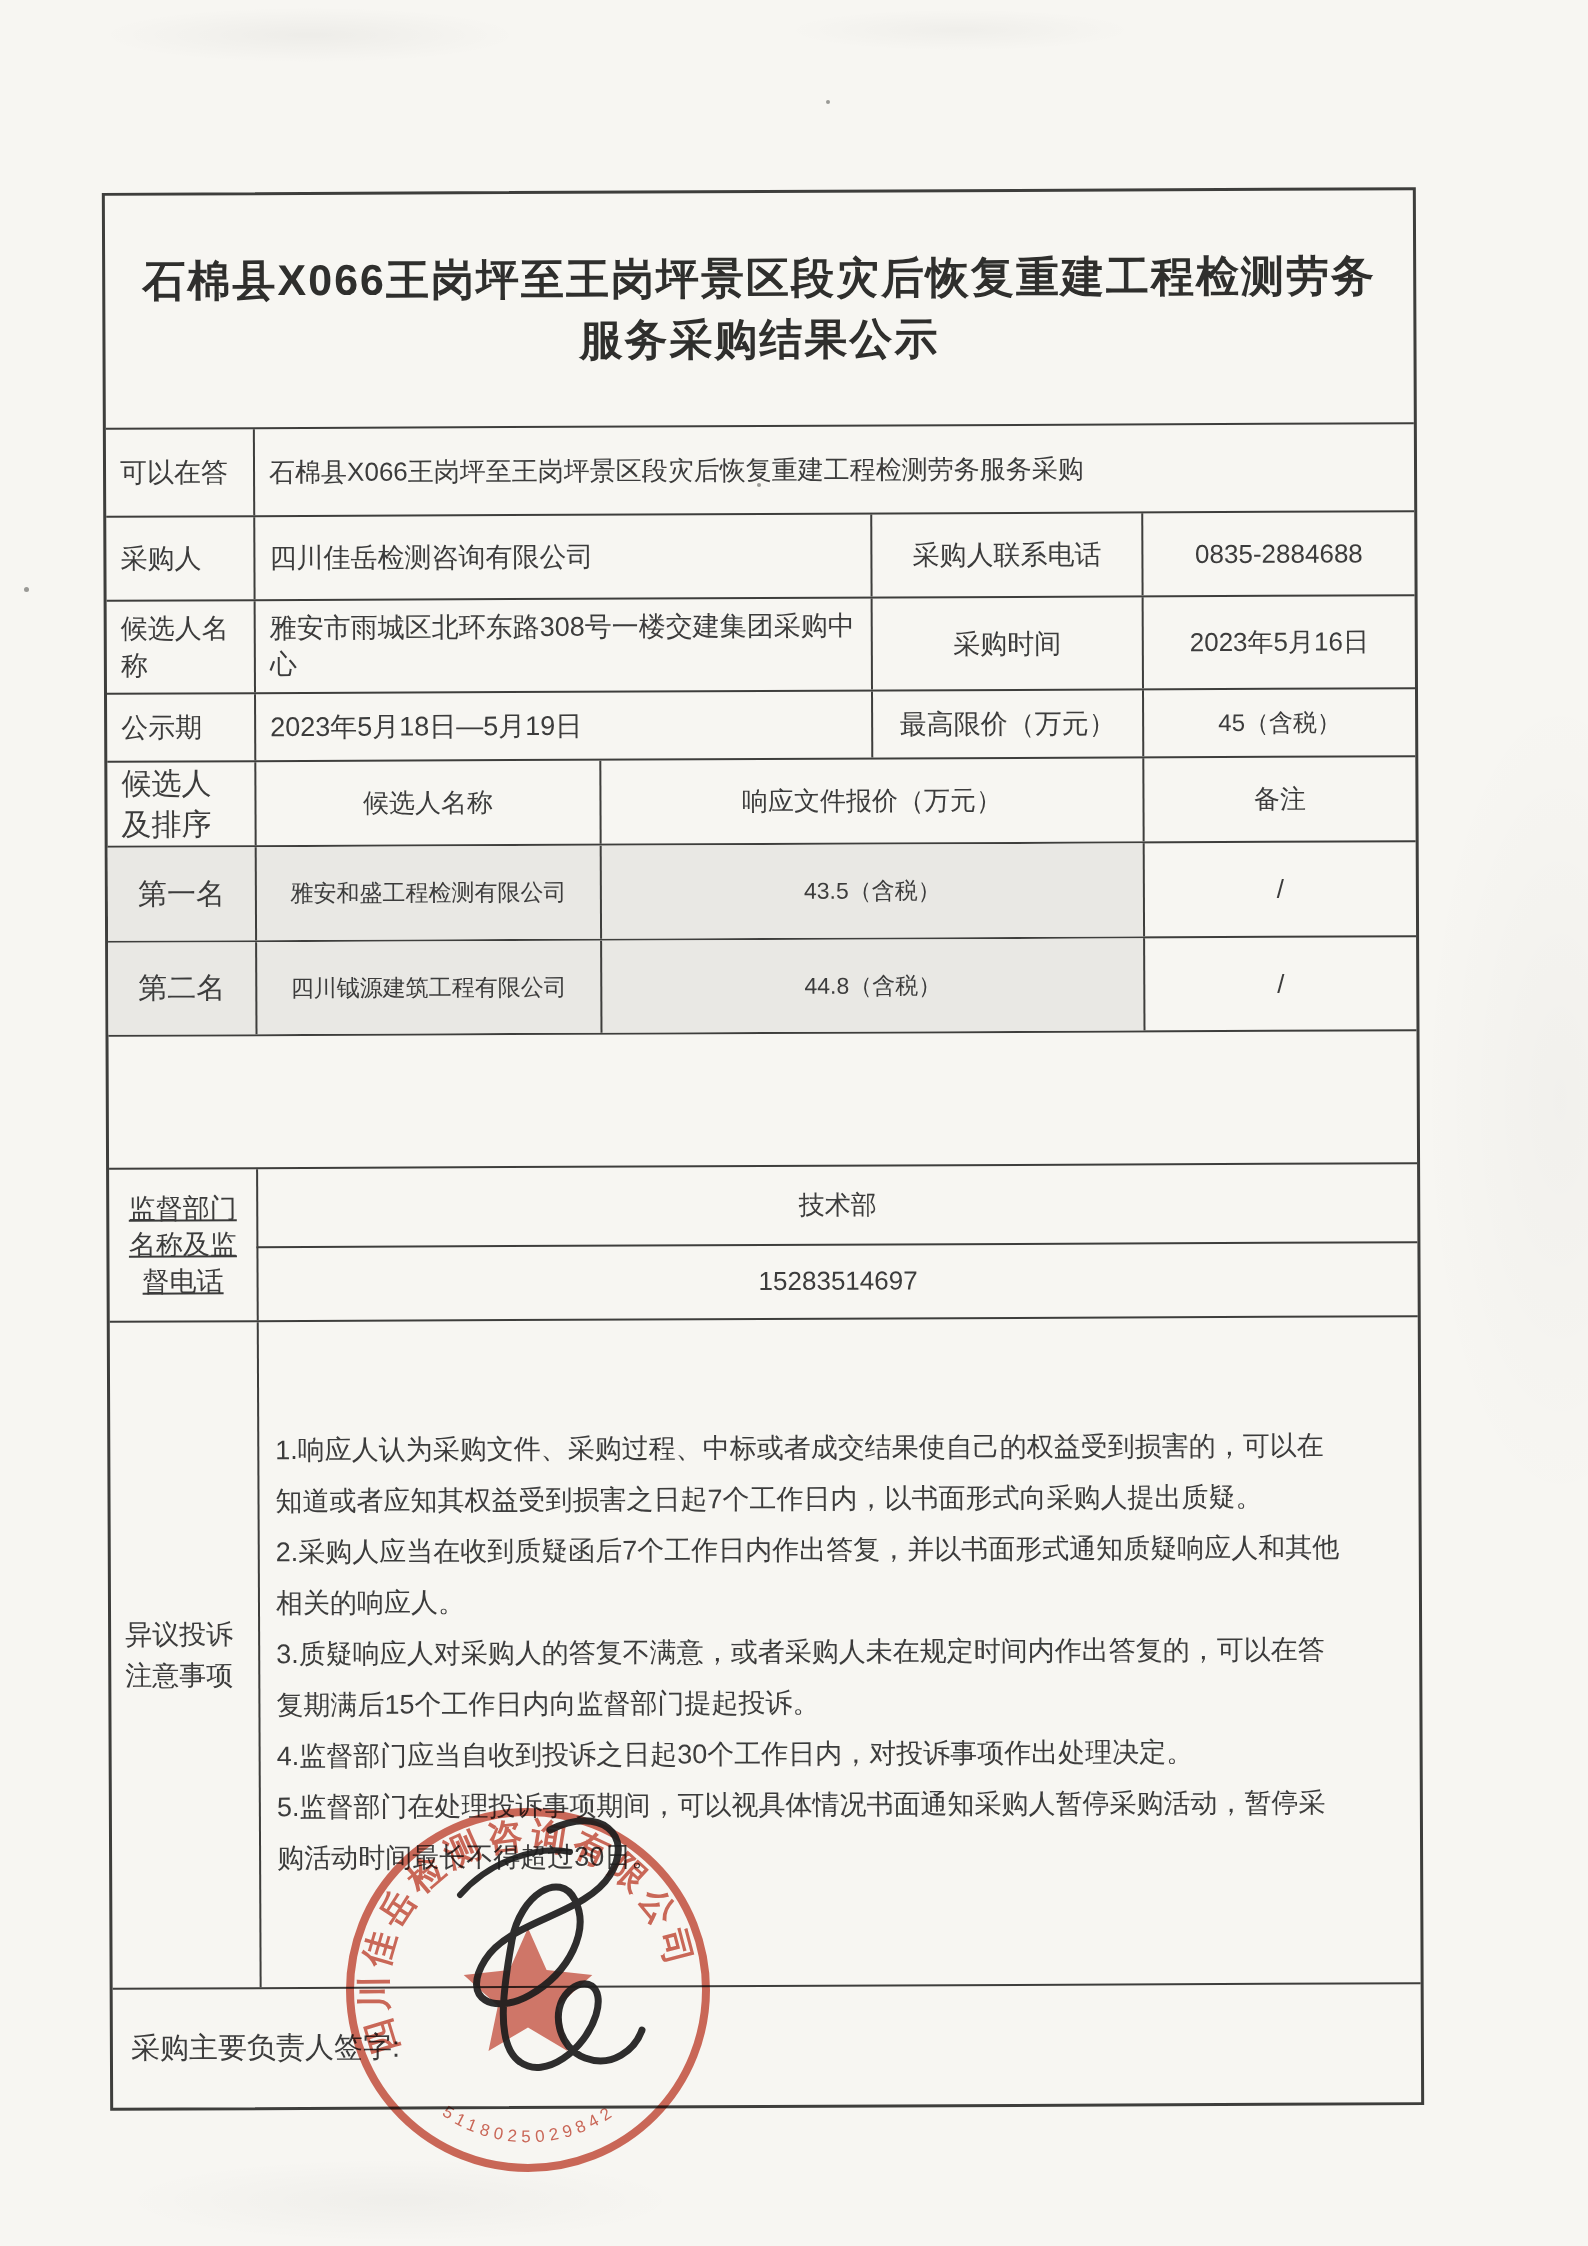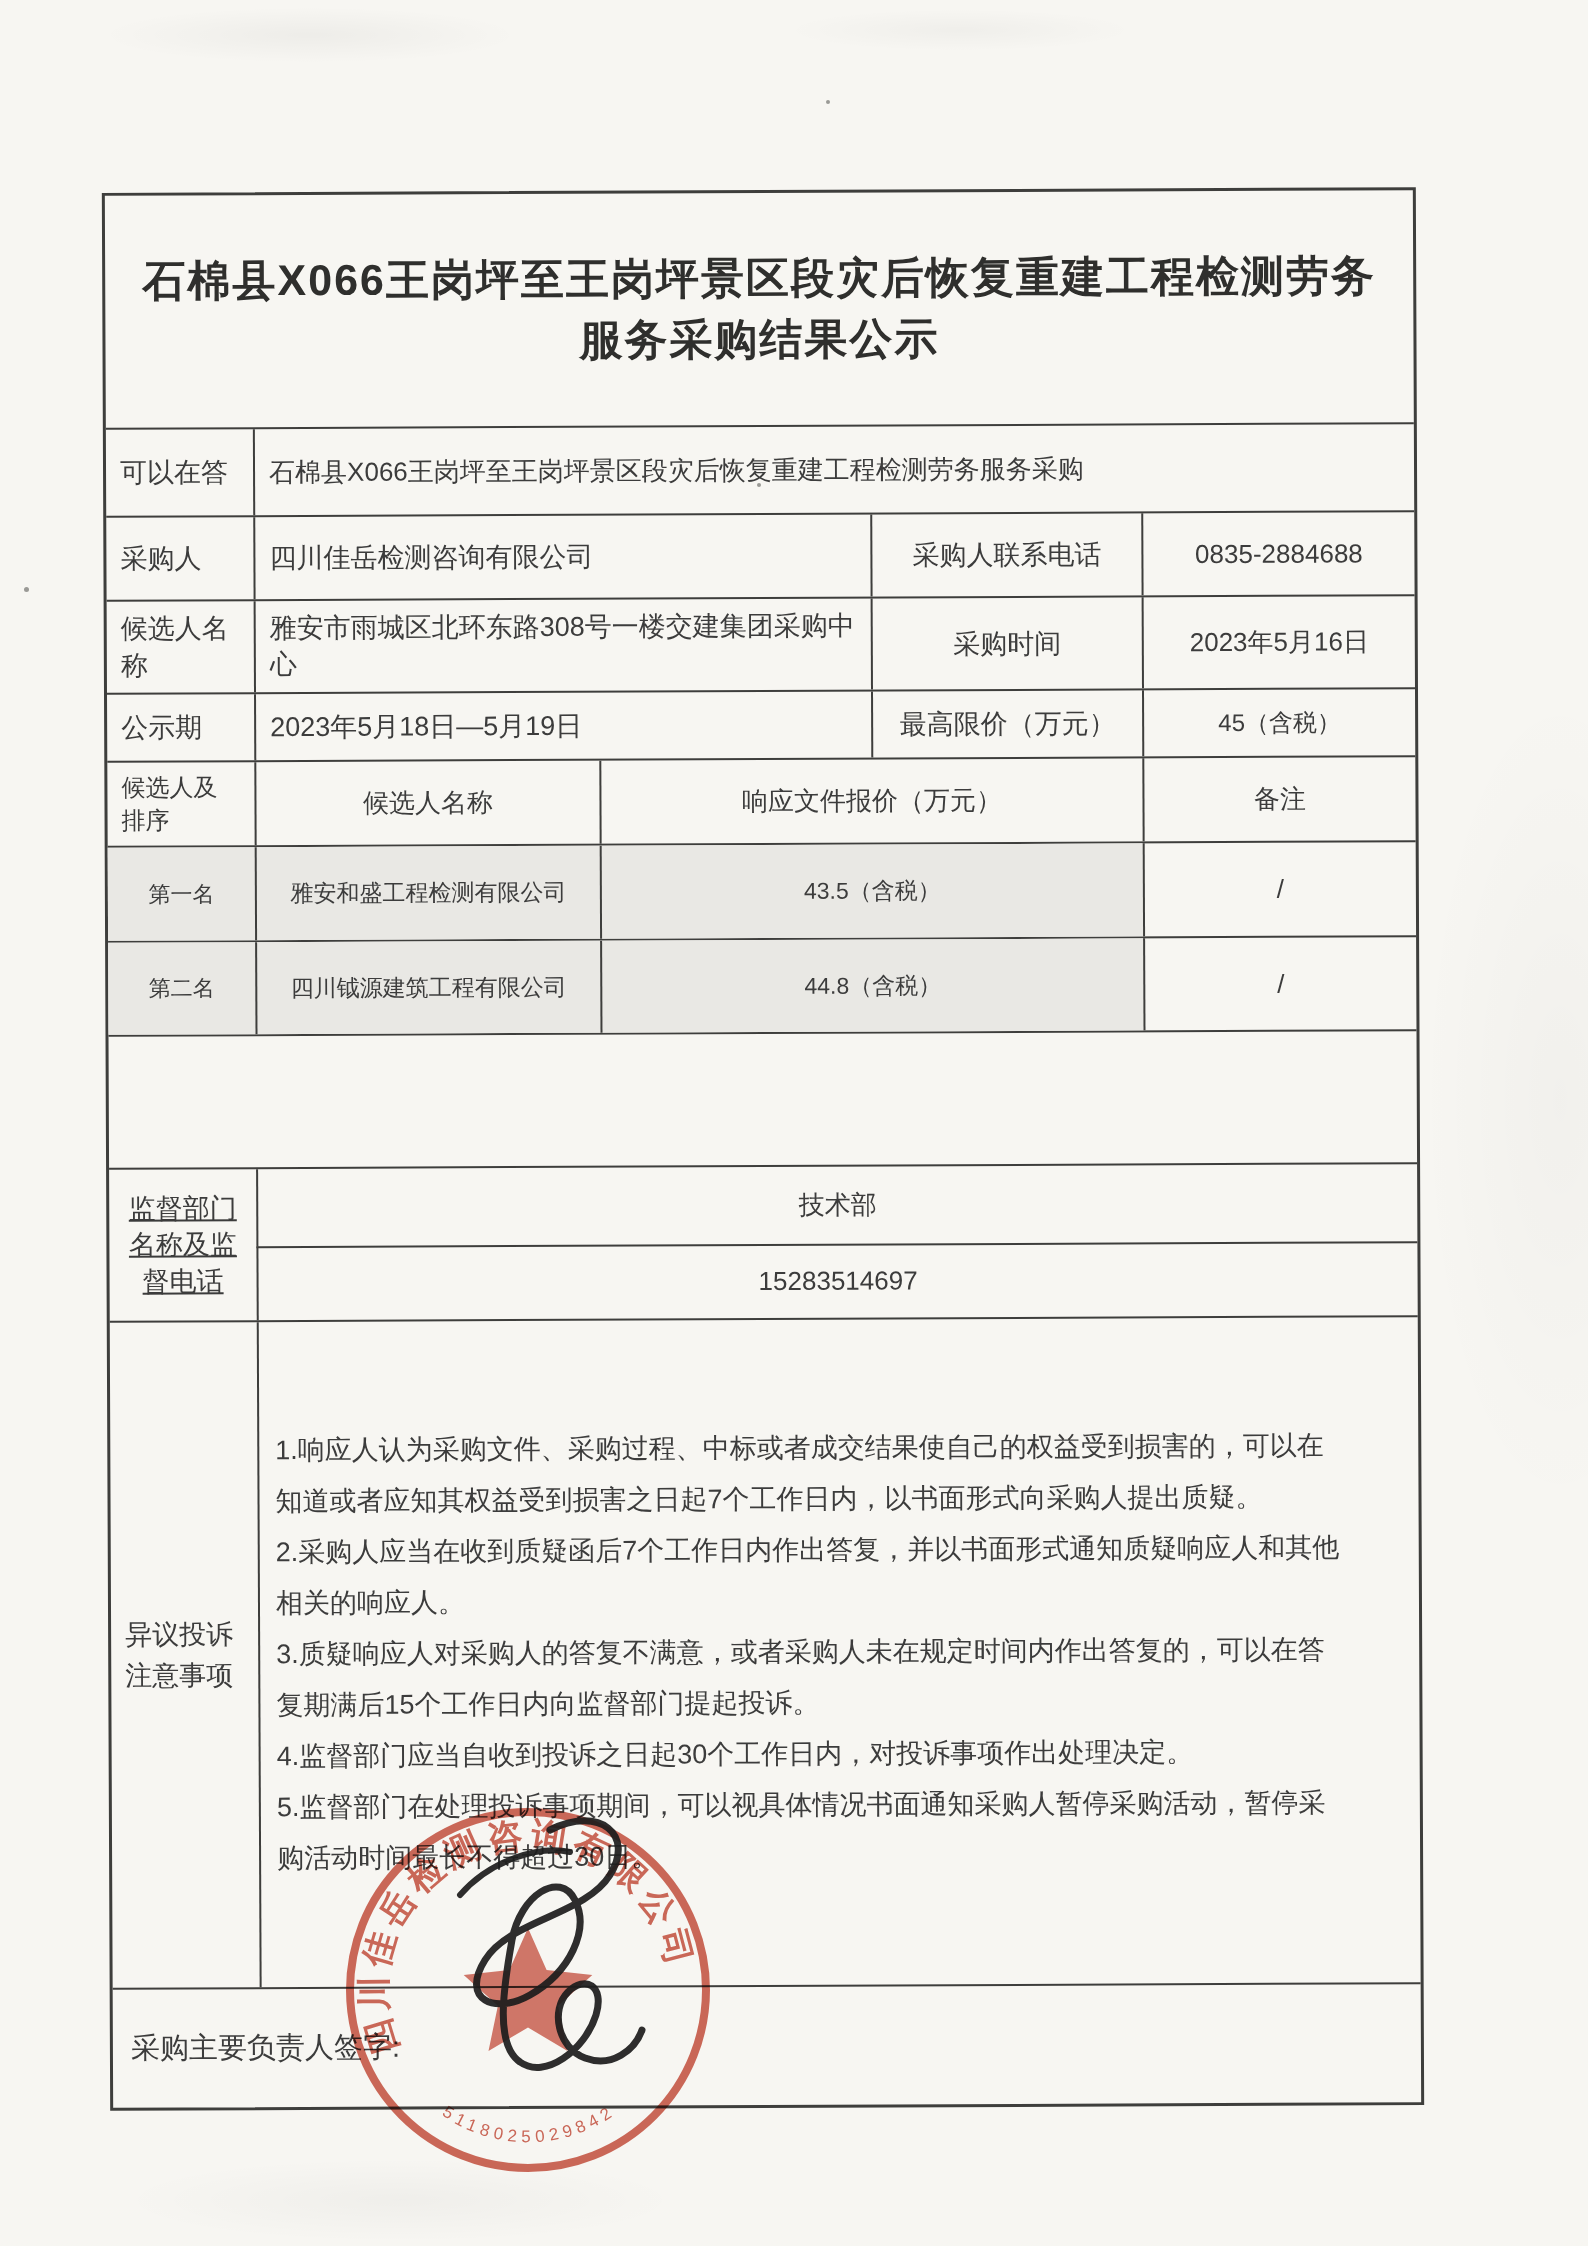--- a/index.html
+++ b/index.html
@@ -41,27 +41,27 @@
 
   .r-title { height:232px; flex-direction:column; justify-content:center; align-items:center;
              font-size:43px; font-weight:bold; color:#2f2f2d; letter-spacing:2px; line-height:1.42; text-align:center; }
   .r-project { height:88px; }
   .r-purchaser { height:84px; }
   .r-location { height:93px; }
   .r-location .c-val1 { line-height:1.3; }
   .r-publicity { height:68px; }
 
   .r-cand-head { height:85px; font-size:26px; }
-  .c-rank { width:147px; flex:none; font-size:24px; line-height:1.35; }
+  .c-rank { width:147px; flex:none; font-size:30px; line-height:1.35; }
   .c-name { width:345px; flex:none; justify-content:center; text-align:center; }
   .c-bid  { width:543px; flex:none; justify-content:center; text-align:center; }
   .c-remark { flex:1; justify-content:center; text-align:center; }
 
   .r-cand { height:95px; font-size:23px; }
-  .r-cand .c-rank { justify-content:center; font-size:22px; }
+  .r-cand .c-rank { justify-content:center; font-size:29px; }
   .r-cand .shaded { background:#e9e8e4; }
   .r-cand .c-remark { font-size:26px; }
 
   .r-other { height:133px; }
   .r-supervision { height:153px; }
   .sup-stack { flex:1; display:flex; flex-direction:column; }
   .sup-cell { height:78px; border-left:2px solid #3e3e3c; display:flex; align-items:center;
               justify-content:center; font-size:26px; }
   .sup-cell + .sup-cell { height:75px; border-top:2px solid #3e3e3c; }
 

